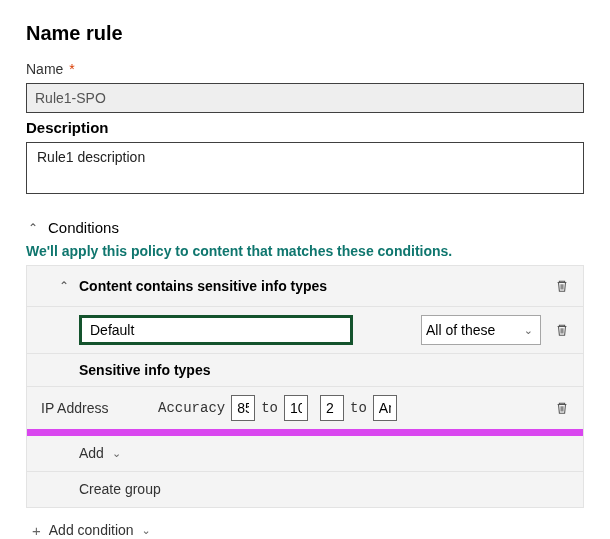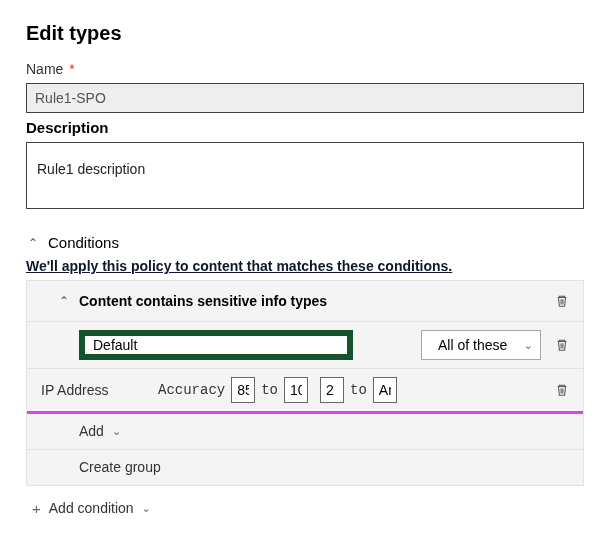--- a/index.html
+++ b/index.html
@@ -29,43 +29,43 @@
     font-size: 14px;
     border: 1px solid #404040;
     padding: 5px 8px;
     outline: none;
     background: #eee;
     color: #555;
   }
   input.text-input { height: 30px; }
   textarea.text-area {
     background: #fff;
-    height: 67px;
+    height: 52px;
     resize: none;
-    padding: 18px 10px;
+    padding: 6px 10px;
     color: #222;
   }
 
   .section-toggle {
     display: flex;
     align-items: center;
     gap: 8px;
     margin: 22px 0 7px 0;
     cursor: pointer;
   }
   .chev {
     display: inline-block;
     width: 14px;
     font-size: 12px;
     line-height: 1;
     text-align: center;
     color: #555;
   }
   .section-title { font-weight: 400; color: #000; font-size: 15px; }
-  .section-sub { font-weight: 700; color: #0f172a; font-size: 14px; margin: 4px 0 6px 0; text-decoration: underline; }
+  .section-sub { font-weight: 700; color: #0f766e; font-size: 14px; margin: 4px 0 6px 0; }
 
   .cond-box {
     background: #f4f4f4;
     border: 1px solid #e3e3e3;
   }
 
   .cond-header {
     display: flex;
     align-items: center;
     padding: 9px 10px 9px 30px;
@@ -82,36 +82,36 @@
   .group-row {
     display: flex;
     align-items: center;
     gap: 10px;
     padding: 8px 10px 8px 52px;
     border-bottom: 1px solid #e3e3e3;
   }
   .group-name-input {
     flex: 1;
     height: 30px;
-    border: 6px solid #14532d;
+    border: 3px solid #14532d;
     background: #fff;
     padding: 4px 8px;
     font-size: 14px;
     outline: none;
   }
   .select-wrap {
     position: relative;
     width: 120px;
   }
   .select-wrap select {
     width: 100%;
     height: 30px;
     border: 1px solid #a6a6a6;
     background: #fff;
-    padding: 4px 24px 4px 16px;
+    padding: 4px 24px 4px 4px;
     font-size: 14px;
     appearance: none;
     -webkit-appearance: none;
     outline: none;
   }
   .select-wrap .sel-chev {
     position: absolute;
     right: 8px;
     top: 50%;
     transform: translateY(-50%);
@@ -125,21 +125,21 @@
     font-weight: 700;
     color: #000;
     border-bottom: 1px solid #e3e3e3;
   }
 
   .sit-row {
     display: flex;
     align-items: center;
     gap: 4px;
     padding: 8px 10px 8px 10px;
-    border-bottom: 3px solid #d946ef;
+    border-bottom: 7px solid #d946ef;
   }
   .sit-name { width: 115px; padding-left: 4px; }
   .sit-label { margin: 0 2px; white-space: nowrap; font-family: Liberation Mono, monospace; }
   .mini-input {
     width: 24px;
     height: 26px;
     border: 1px solid #666;
     background: #fff;
     text-align: left;
     padding: 2px 5px;
@@ -182,21 +182,21 @@
 
   svg.trash { width: 14px; height: 14px; }
   svg.trash path { stroke: #555; stroke-width: 1.2; fill: none; }
 </style>
 </head>
 <body>
 
 
 
 
-<h1>Edit types</h1>
+<h1>Name rule</h1>
 
 
 <div class="field-row">
   <span class="label">Name</span>
   <span class="required-star">*</span>
 </div>
 <input type="text" class="text-input" value="Rule1-SPO" style="">
 
 
 <div class="field-row" style="margin-top:6px;">
@@ -235,20 +235,21 @@
       </select>
       <span class="sel-chev">⌄</span>
     </div>
     <span class="icon-btn">
       <svg class="trash" viewBox="0 0 16 16">
           <path d="M3 4h10M5 4V2.5h6V4M4 4l1 10h6l1-10M7 6v6M9 6v6"></path>
         </svg>
     </span>
   </div>
 
+  <div class="subhead-row">Sensitive info types</div>
 
   <div class="sit-row">
     <span class="sit-name">IP Address</span>
     <span class="sit-label">Accuracy</span>
     <input class="mini-input" value="85" style="">
     <span class="sit-label">to</span>
     <input class="mini-input" value="100" style="">
     <span style="width:4px"></span>
     <input class="mini-input" value="2" style="">
     <span class="sit-label">to</span>

